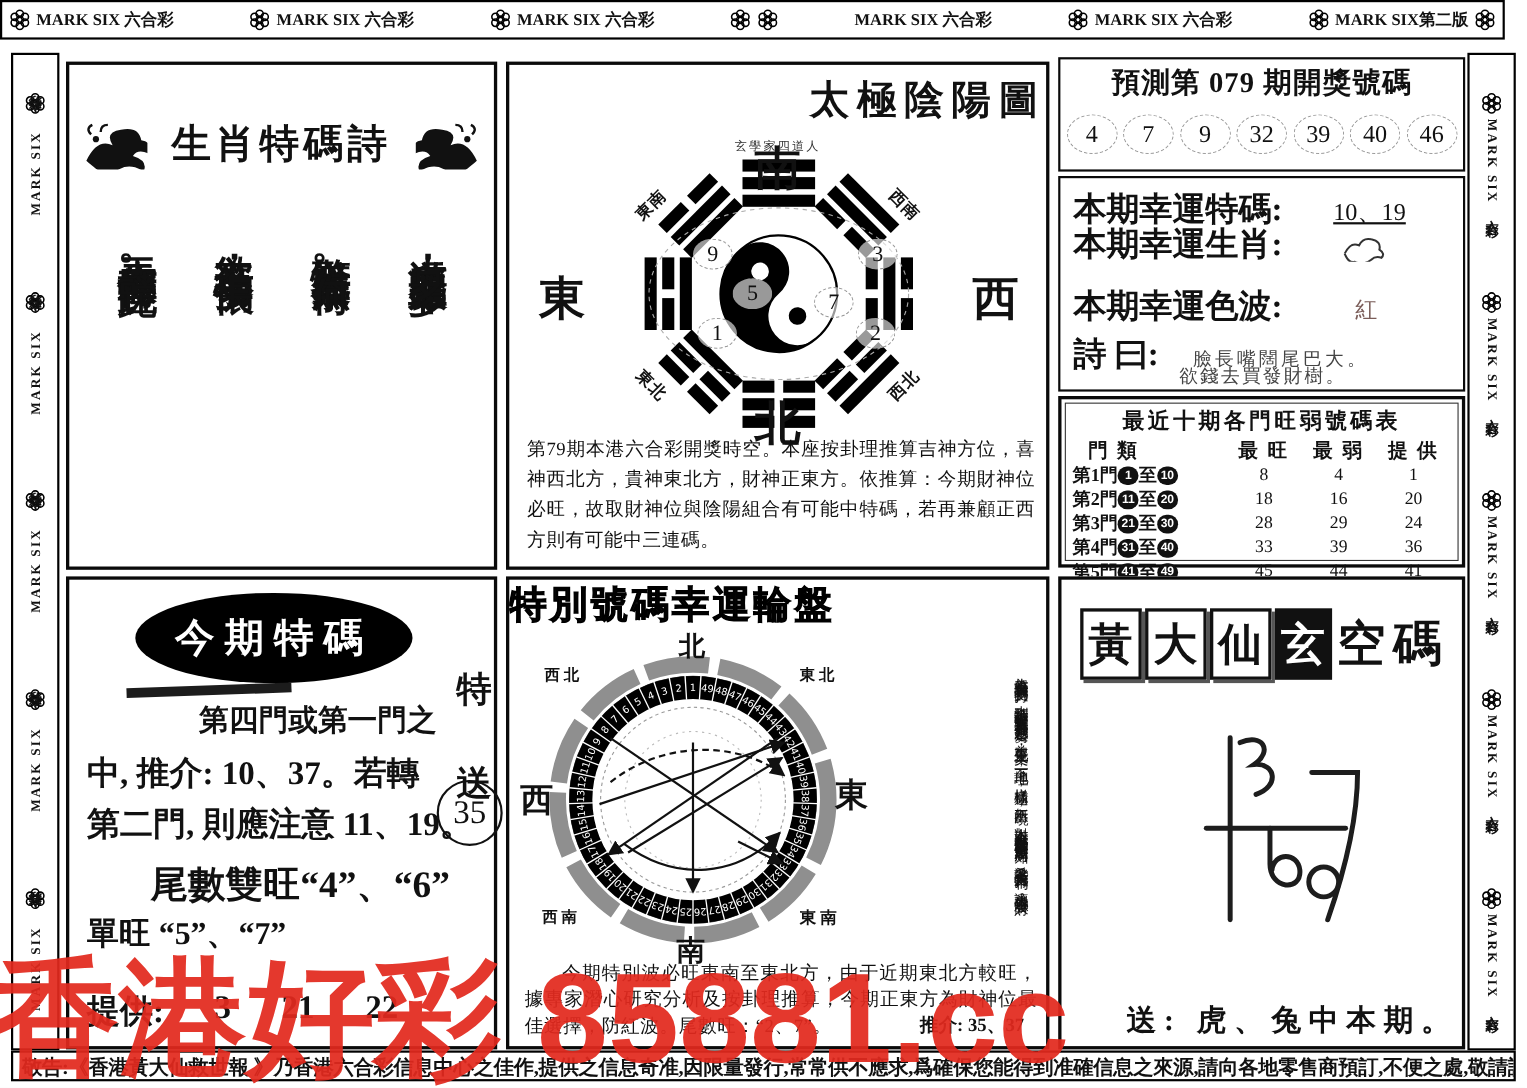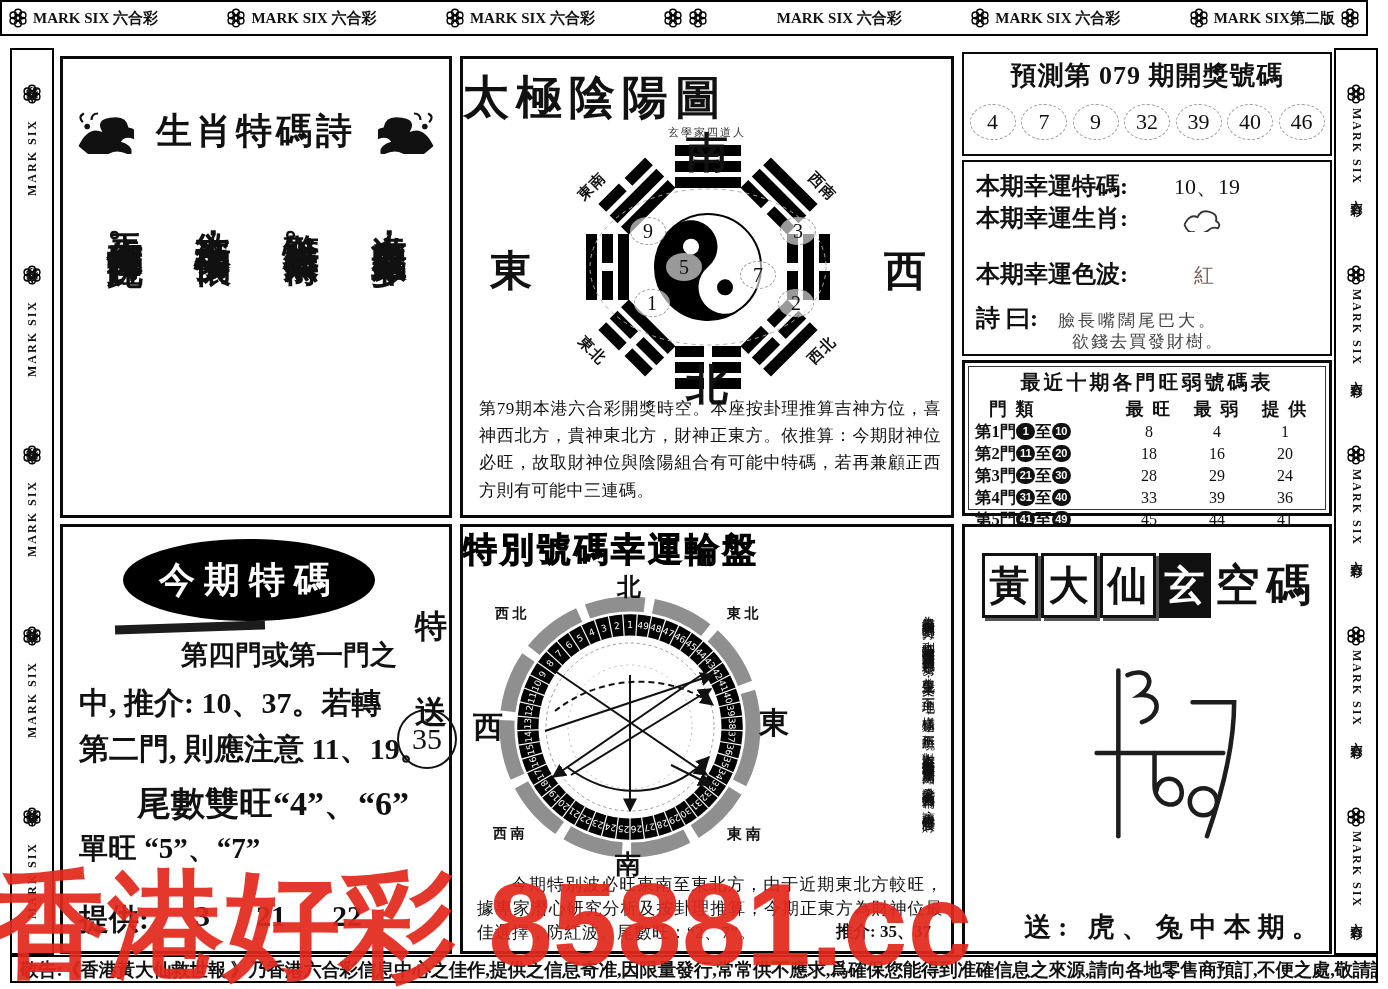--- a/index.html
+++ b/index.html
@@ -44,21 +44,21 @@
   .ink{position:absolute;left:52px;top:96px;width:150px;height:9px;background:#1c1c1c;transform:rotate(-2deg);}
   .sp-line{position:absolute;font-weight:bold;font-family:"Liberation Serif",serif;white-space:nowrap;}
   #gift-t1{position:absolute;left:352px;top:78px;font-size:32px;font-weight:bold;}
   #gift-t2{position:absolute;left:352px;top:164px;font-size:32px;font-weight:bold;}
   #gift-circle{position:absolute;left:334px;top:182px;width:56px;height:56px;border:2.5px solid #111;border-radius:50%;
                display:flex;align-items:center;justify-content:center;font-size:30px;font-family:"Liberation Serif",serif;}
   #provide-row{position:absolute;left:16px;top:372px;display:flex;gap:46px;font-size:30px;font-weight:bold;
                font-family:"Liberation Serif",serif;}
   
   #taiji-panel{left:460px;top:56px;width:494px;height:462px;overflow:hidden;}
-  #taiji-title{position:absolute;left:0;top:8px;width:100%;text-align:left;font-size:46px;font-weight:900;letter-spacing:7px;}
+  #taiji-title{position:absolute;left:0;top:8px;width:100%;text-align:right;font-size:36px;font-weight:900;letter-spacing:7px;}
   #taiji-sub{position:absolute;left:0;top:66px;width:100%;text-align:center;font-size:11px;color:#333;letter-spacing:2px;}
   #bagua-wrap{position:absolute;left:25px;top:80px;width:440px;height:252px;}
   .dir{position:absolute;font-weight:900;font-family:"Liberation Serif",serif;}
   .dirbig{font-size:42px;}
   .dircorner{font-size:15px;font-weight:bold;letter-spacing:1px;}
   .bnum{position:absolute;width:34px;height:26px;border:1px dashed #9a9a9a;border-radius:50%;
         text-align:center;line-height:26px;font-size:20px;font-family:"Liberation Serif",serif;background:rgba(255,255,255,.6);}
   #taiji-body{position:absolute;left:16px;top:336px;width:462px;font-size:17px;line-height:1.6;
               font-family:"Liberation Serif",serif;letter-spacing:.5px;text-align:justify;}
   #wheel-panel{left:460px;top:524px;width:494px;height:430px;overflow:hidden;}
@@ -73,21 +73,21 @@
                 font-family:"Liberation Serif",serif;text-align:justify;text-indent:2em;letter-spacing:.5px;}
   #wheel-rec{position:absolute;right:20px;bottom:8px;font-size:17px;font-weight:bold;font-family:"Liberation Serif",serif;}
   
   #pred-panel{left:962px;top:52px;width:370px;height:104px;}
   #pred-title{position:absolute;left:0;top:4px;width:100%;text-align:center;font-size:26px;font-weight:bold;letter-spacing:1px;}
   #pred-nums{position:absolute;left:0;top:50px;width:100%;display:flex;justify-content:space-evenly;}
   .pnum{width:44px;height:34px;border:1.5px dashed #9b9b9b;border-radius:50%;display:flex;align-items:center;
         justify-content:center;font-size:22px;font-family:"Liberation Serif",serif;}
   #lucky-panel{left:962px;top:160px;width:370px;height:196px;}
   .lrow{position:absolute;left:12px;white-space:nowrap;font-family:"Liberation Serif",serif;}
-  .llabel{font-size:24px;font-weight:bold;}
+  .llabel{font-size:30px;font-weight:bold;}
   #table-panel{left:962px;top:360px;width:370px;height:156px;}
   #table-inner{position:absolute;left:3px;top:3px;right:3px;bottom:3px;border:1px solid #333;padding:2px 6px 0 6px;}
   #gate-title{text-align:center;font-size:20px;font-weight:900;letter-spacing:3px;font-family:"Liberation Serif",serif;}
   table{border-collapse:collapse;width:100%;margin-top:1px;}
   th{font-size:18px;font-weight:bold;letter-spacing:2px;font-family:"Liberation Serif",serif;padding:0;}
   td{font-size:16px;text-align:center;font-family:"Liberation Serif",serif;padding:0;height:21px;}
   td.gate{text-align:left;font-weight:bold;font-size:16.5px;white-space:nowrap;}
   .circ{display:inline-block;min-width:17px;height:17px;border-radius:9px;background:#111;color:#fff;
         font-size:11px;line-height:17px;text-align:center;font-weight:bold;padding:0 1px;
         font-family:"Liberation Sans",sans-serif;vertical-align:2px;}
@@ -515,35 +515,35 @@
       <span class="pnum">32</span>
       <span class="pnum">39</span>
       <span class="pnum">40</span>
       <span class="pnum">46</span>
     </div>
   </div>
 
   <div id="lucky-panel" class="panel thin">
     <div class="lrow" style="top:8px;">
       <span class="llabel">本期幸運特碼:</span>
-      <span style="font-size:22px;margin-left:42px;">10、19</span>
+      <span style="font-size:22px;margin-left:42px;text-decoration:underline;">10、19</span>
     </div>
     <div class="lrow" style="top:40px;">
       <span class="llabel">本期幸運生肖:</span>
       <svg width="46" height="26" viewBox="0 0 48 28" style="margin-left:48px;vertical-align:-6px;">
         <path d="M4,20 q6,-12 14,-8 q4,-8 12,-6 q10,2 8,10 q6,4 2,8 q-6,-2 -10,2 q-8,6 -16,2 q-6,2 -10,-8" fill="none" stroke="#333" stroke-width="2"></path>
       </svg>
     </div>
     <div class="lrow" style="top:96px;">
       <span class="llabel">本期幸運色波:</span>
       <span style="font-size:20px;margin-left:62px;color:#7a5c58;">紅</span>
     </div>
     <div class="lrow" style="top:140px;">
       <span class="llabel">詩 曰:</span>
-      <span style="font-size:17px;margin-left:16px;color:#444;letter-spacing:3px;">臉長嘴闊尾巴大。</span>
+      <span style="font-size:17px;margin-left:27px;color:#444;letter-spacing:3px;">臉長嘴闊尾巴大。</span>
     </div>
     <div class="lrow" style="top:168px;left:108px;">
       <span style="font-size:17px;color:#444;letter-spacing:2px;">欲錢去買發財樹。</span>
     </div>
   </div>
 
   <div id="table-panel" class="panel">
     <div id="table-inner">
       <div id="gate-title">最近十期各門旺弱號碼表</div>
       <table>

